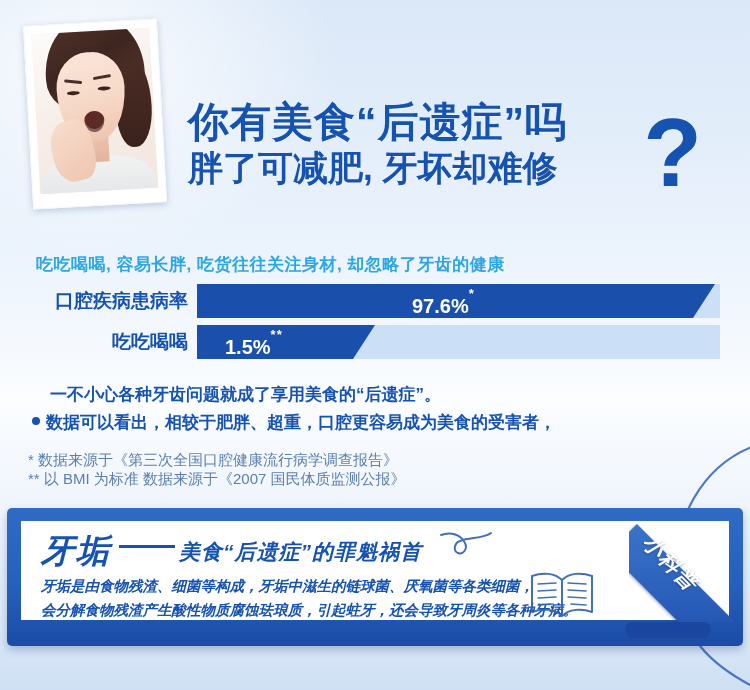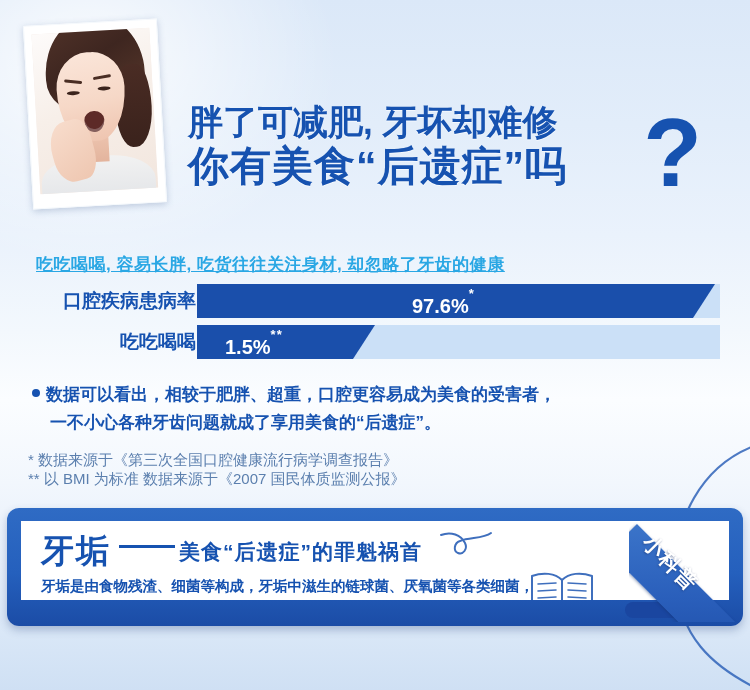--- a/index.html
+++ b/index.html
@@ -165,38 +165,37 @@
   
   .subtitle {
     position: absolute;
     left: 36px;
     top: 253px;
     font-size: 17px;
     font-weight: bold;
     color: #2aa7e4;
     letter-spacing: 0.5px;
     white-space: nowrap;
-    text-decoration: underline;
   }
 
   
   .chart {
     position: absolute;
     left: 0;
     top: 284px;
     width: 750px;
   }
   .bar-row {
     position: relative;
     height: 34px;
     margin-bottom: 7px;
   }
   .bar-label {
     position: absolute;
-    left: 8px;
+    left: 0;
     top: 0;
     width: 188px;
     height: 34px;
     line-height: 34px;
     text-align: right;
     font-size: 19px;
     font-weight: bold;
     color: #1652b0;
     white-space: nowrap;
   }
@@ -266,25 +265,26 @@
     line-height: 19px;
   }
   .footnote { white-space: nowrap; }
 
   
   .card {
     position: absolute;
     left: 7px;
     top: 508px;
     width: 736px;
-    height: 118px;
+    height: 138px;
     background: linear-gradient(180deg,#2f6bc4 0%,#2560bd 55%,#1b4ca6 100%);
-    border-radius: 12px;
+    border-radius: 5px;
     box-shadow: 0 4px 9px rgba(40,70,130,0.30);
     overflow: visible;
+    font-style: italic;
   }
   .card-inner {
     position: absolute;
     left: 14px;
     top: 13px;
     right: 14px;
     bottom: 26px;
     background: #ffffff;
     overflow: hidden;
   }
@@ -415,22 +415,22 @@
       <div class="ph-brow l"></div>
       <div class="ph-brow r"></div>
       <div class="ph-eye l"></div>
       <div class="ph-eye r"></div>
       <div class="ph-mouth"></div>
       <div class="ph-hand"></div>
     </div>
   </div>
 
   <div class="headline">
+    <div class="hl-line hl-line1">你有美食“后遗症”吗</div>
     <div class="hl-line hl-line2">胖了可减肥, 牙坏却难修</div>
-    <div class="hl-line hl-line1">你有美食“后遗症”吗</div>
     <div class="qmark">?</div>
   </div>
 
   <div class="subtitle">吃吃喝喝, 容易长胖, 吃货往往关注身材, 却忽略了牙齿的健康</div>
 
   <div class="chart">
 
     <div class="bar-row">
       <div class="bar-label">口腔疾病患病率</div>
       <div class="bar-track" style="left:197px;width:523px;">
@@ -447,22 +447,22 @@
         <div class="bar-fill angled" style="width:178px;"></div>
         <div class="bar-value" style="left:28px;">
           <span>1.5%</span><sup>**</sup>
         </div>
       </div>
     </div>
 
   </div>
 
   <div class="note">
+    <div class="note-line indent">一不小心各种牙齿问题就成了享用美食的“后遗症”。</div>
     <div class="note-line"><span class="bullet-dot"></span><span>数据可以看出，相较于肥胖、超重，口腔更容易成为美食的受害者，</span></div>
-    <div class="note-line indent">一不小心各种牙齿问题就成了享用美食的“后遗症”。</div>
   </div>
 
   <div class="footnotes">
     <div class="footnote">* 数据来源于《第三次全国口腔健康流行病学调查报告》</div>
     <div class="footnote">** 以 BMI 为标准 数据来源于《2007 国民体质监测公报》</div>
   </div>
 
   <svg class="deco-curve" viewBox="0 0 150 250" preserveAspectRatio="none">
     <path d="M148 6 C 96 26, 66 80, 70 140 C 73 196, 106 226, 150 248" fill="none" stroke="#2f63b8" stroke-width="2.2" opacity="0.85"></path>
   </svg>

